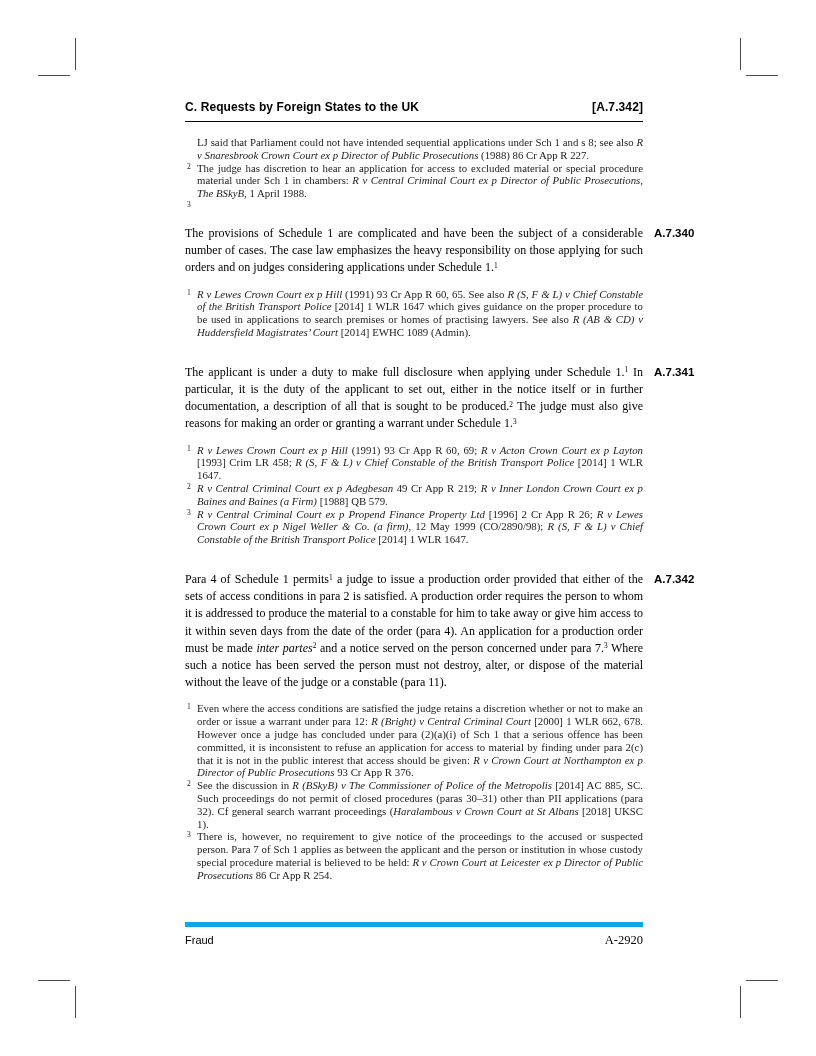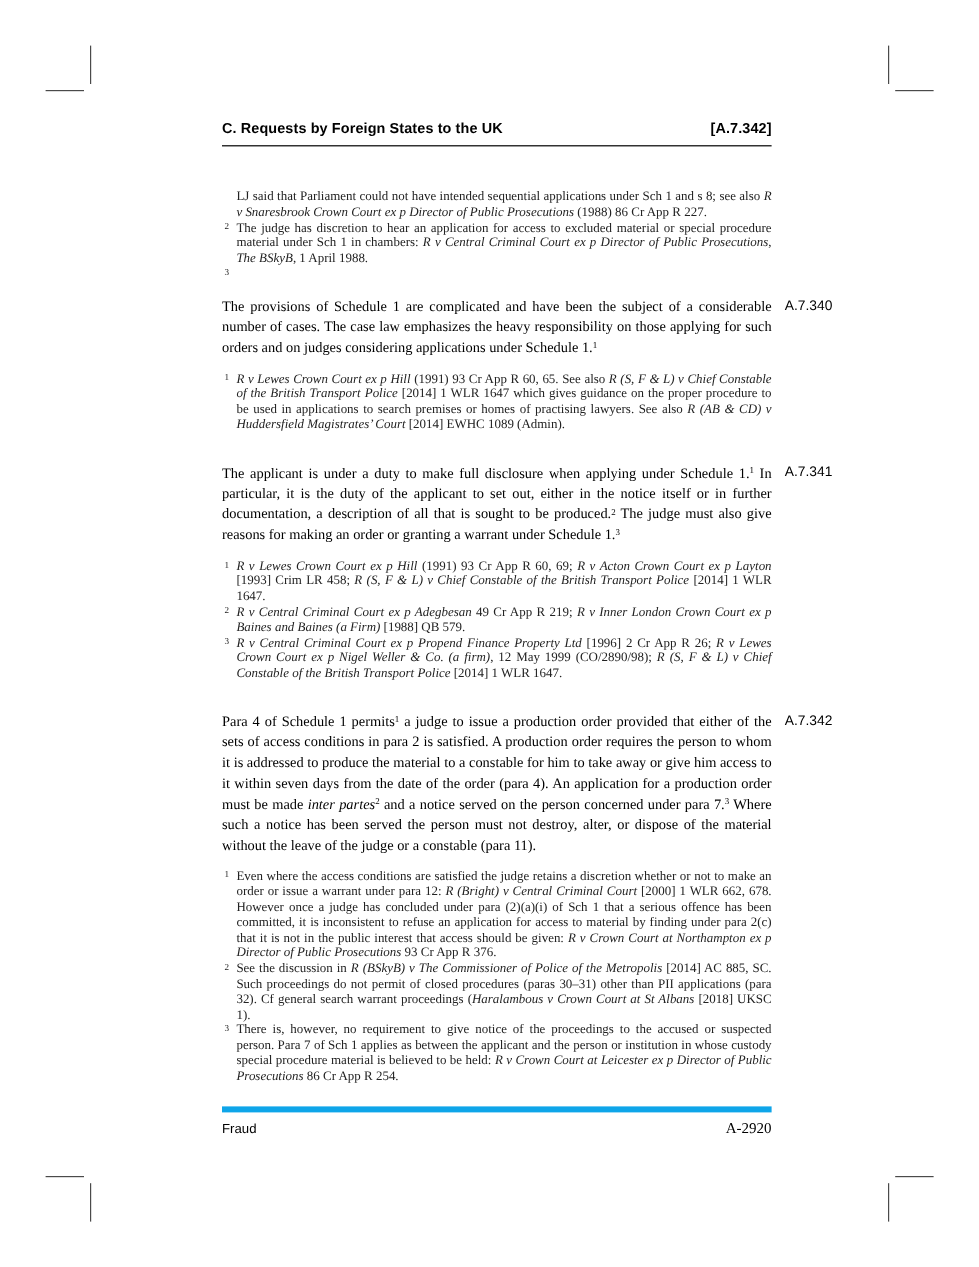--- a/index.html
+++ b/index.html
@@ -29,35 +29,35 @@
   .header-row { display: flex; justify-content: space-between; align-items: baseline; }
   .htitle, .href {
     font-family: "Liberation Sans", sans-serif;
     font-weight: bold;
     font-size: 12px;
     color: #000;
     letter-spacing: 0.1px;
   }
 
   
-  .content { position: absolute; left: 185px; top: 138px; width: 458px; }
+  .content { position: absolute; left: 185px; top: 116px; width: 458px; }
 
   .para-row { position: relative; margin-top: 25px; }
   p.body {
     font-size: 12px;
     line-height: 17.2px;
     text-align: justify;
     color: #000000;
   }
   .margin-ref {
     position: absolute;
     left: calc(100% + 11px);
     top: 2px;
     font-family: "Liberation Sans", sans-serif;
-    font-weight: normal;
+    font-weight: bold;
     font-size: 11.5px;
     color: #000;
     white-space: nowrap;
   }
 
   .fnblock { margin-top: 11px; }
   .fnblock.top-fnblock { margin-top: 20px; }
   .fn {
     position: relative;
     padding-left: 12px;

